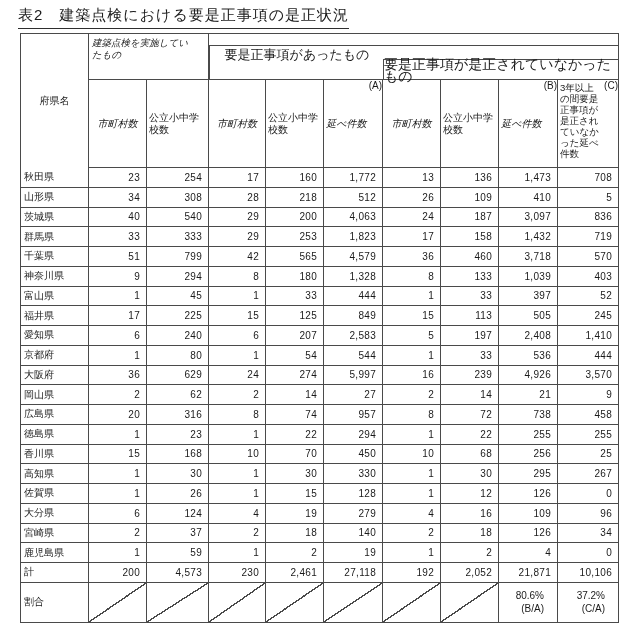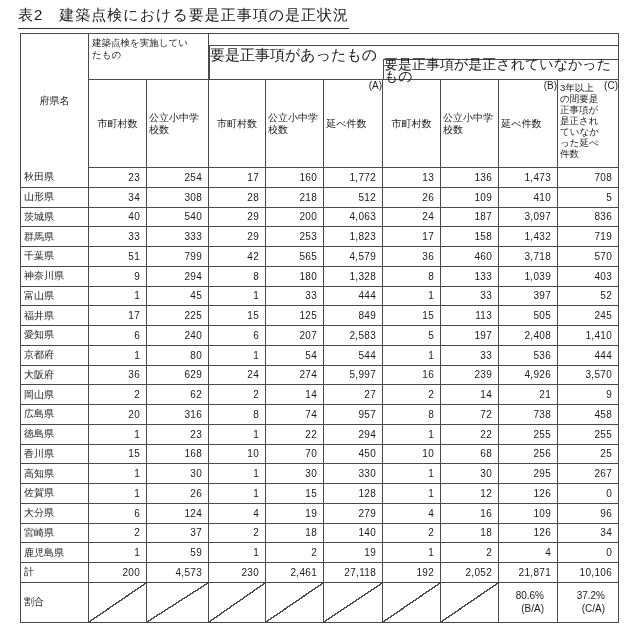--- a/index.html
+++ b/index.html
@@ -15,30 +15,30 @@
   }
   #stat-table{
     position:absolute;left:20px;top:33px;width:597px;height:588px;
     border:1px solid var(--bc);box-sizing:content-box;background:var(--bg);
   }
   
   #thead{position:relative;height:134px;}
   .hcell{position:absolute;box-sizing:border-box;border-right:1px solid var(--bc);font-size:10px;line-height:12px;}
   .h-corner{left:0;top:0;width:68px;height:134px;display:flex;align-items:center;justify-content:center;}
   .h-inspected{left:68px;top:0;width:120px;height:46px;border-bottom:1px solid var(--bc);
-    padding:3px 17px 0 3px;font-size:9.5px;}
+    padding:3px 17px 0 3px;font-size:9.5px;font-style:italic;}
   .h-had{left:188px;top:11px;width:409px;height:35px;box-sizing:border-box;
     border-left:1px solid var(--bc);border-top:1px solid var(--bc);border-bottom:1px solid var(--bc);border-right:none;}
-  .h-had .grp-label{width:174px;padding-top:3px;font-size:15px;}
+  .h-had .grp-label{width:174px;text-align:center;padding-top:3px;font-size:13px;}
   .h-not{left:362px;top:25px;width:235px;height:21px;box-sizing:border-box;
     border-left:1px solid var(--bc);border-top:1px solid var(--bc);border-right:none;
     display:flex;align-items:center;justify-content:center;font-size:14px;}
   .colhead{top:46px;height:88px;display:flex;flex-direction:row;border-bottom:1px solid var(--bc);}
   .colhead .lbl{flex:1;display:flex;align-items:center;padding:0 2px;}
-  .colhead .lbl.ctr{justify-content:center;}
+  .colhead .lbl.ctr{justify-content:center;font-style:italic;}
   .colhead .lbl.topleft{align-items:flex-start;padding-top:2px;font-size:9.5px;line-height:11px;}
   .colhead .sub{height:15px;text-align:center;font-size:10px;}
   .hc1{left:68px;width:58px}.hc2{left:126px;width:62px}.hc3{left:188px;width:57px}
   .hc4{left:245px;width:58px}.hc5{left:303px;width:59px}.hc6{left:362px;width:58px}
   .hc7{left:420px;width:58px}.hc8{left:478px;width:59px}.hc9{left:537px;width:60px;border-right:none}
   
   #tbody{position:absolute;left:0;top:134px;width:597px;text-align:right;}
   .row{display:flex;height:19.76px;}
   .row.ratio{height:39px;}
   .cell{box-sizing:border-box;border-right:1px solid var(--bc);border-bottom:1px solid var(--bc);

